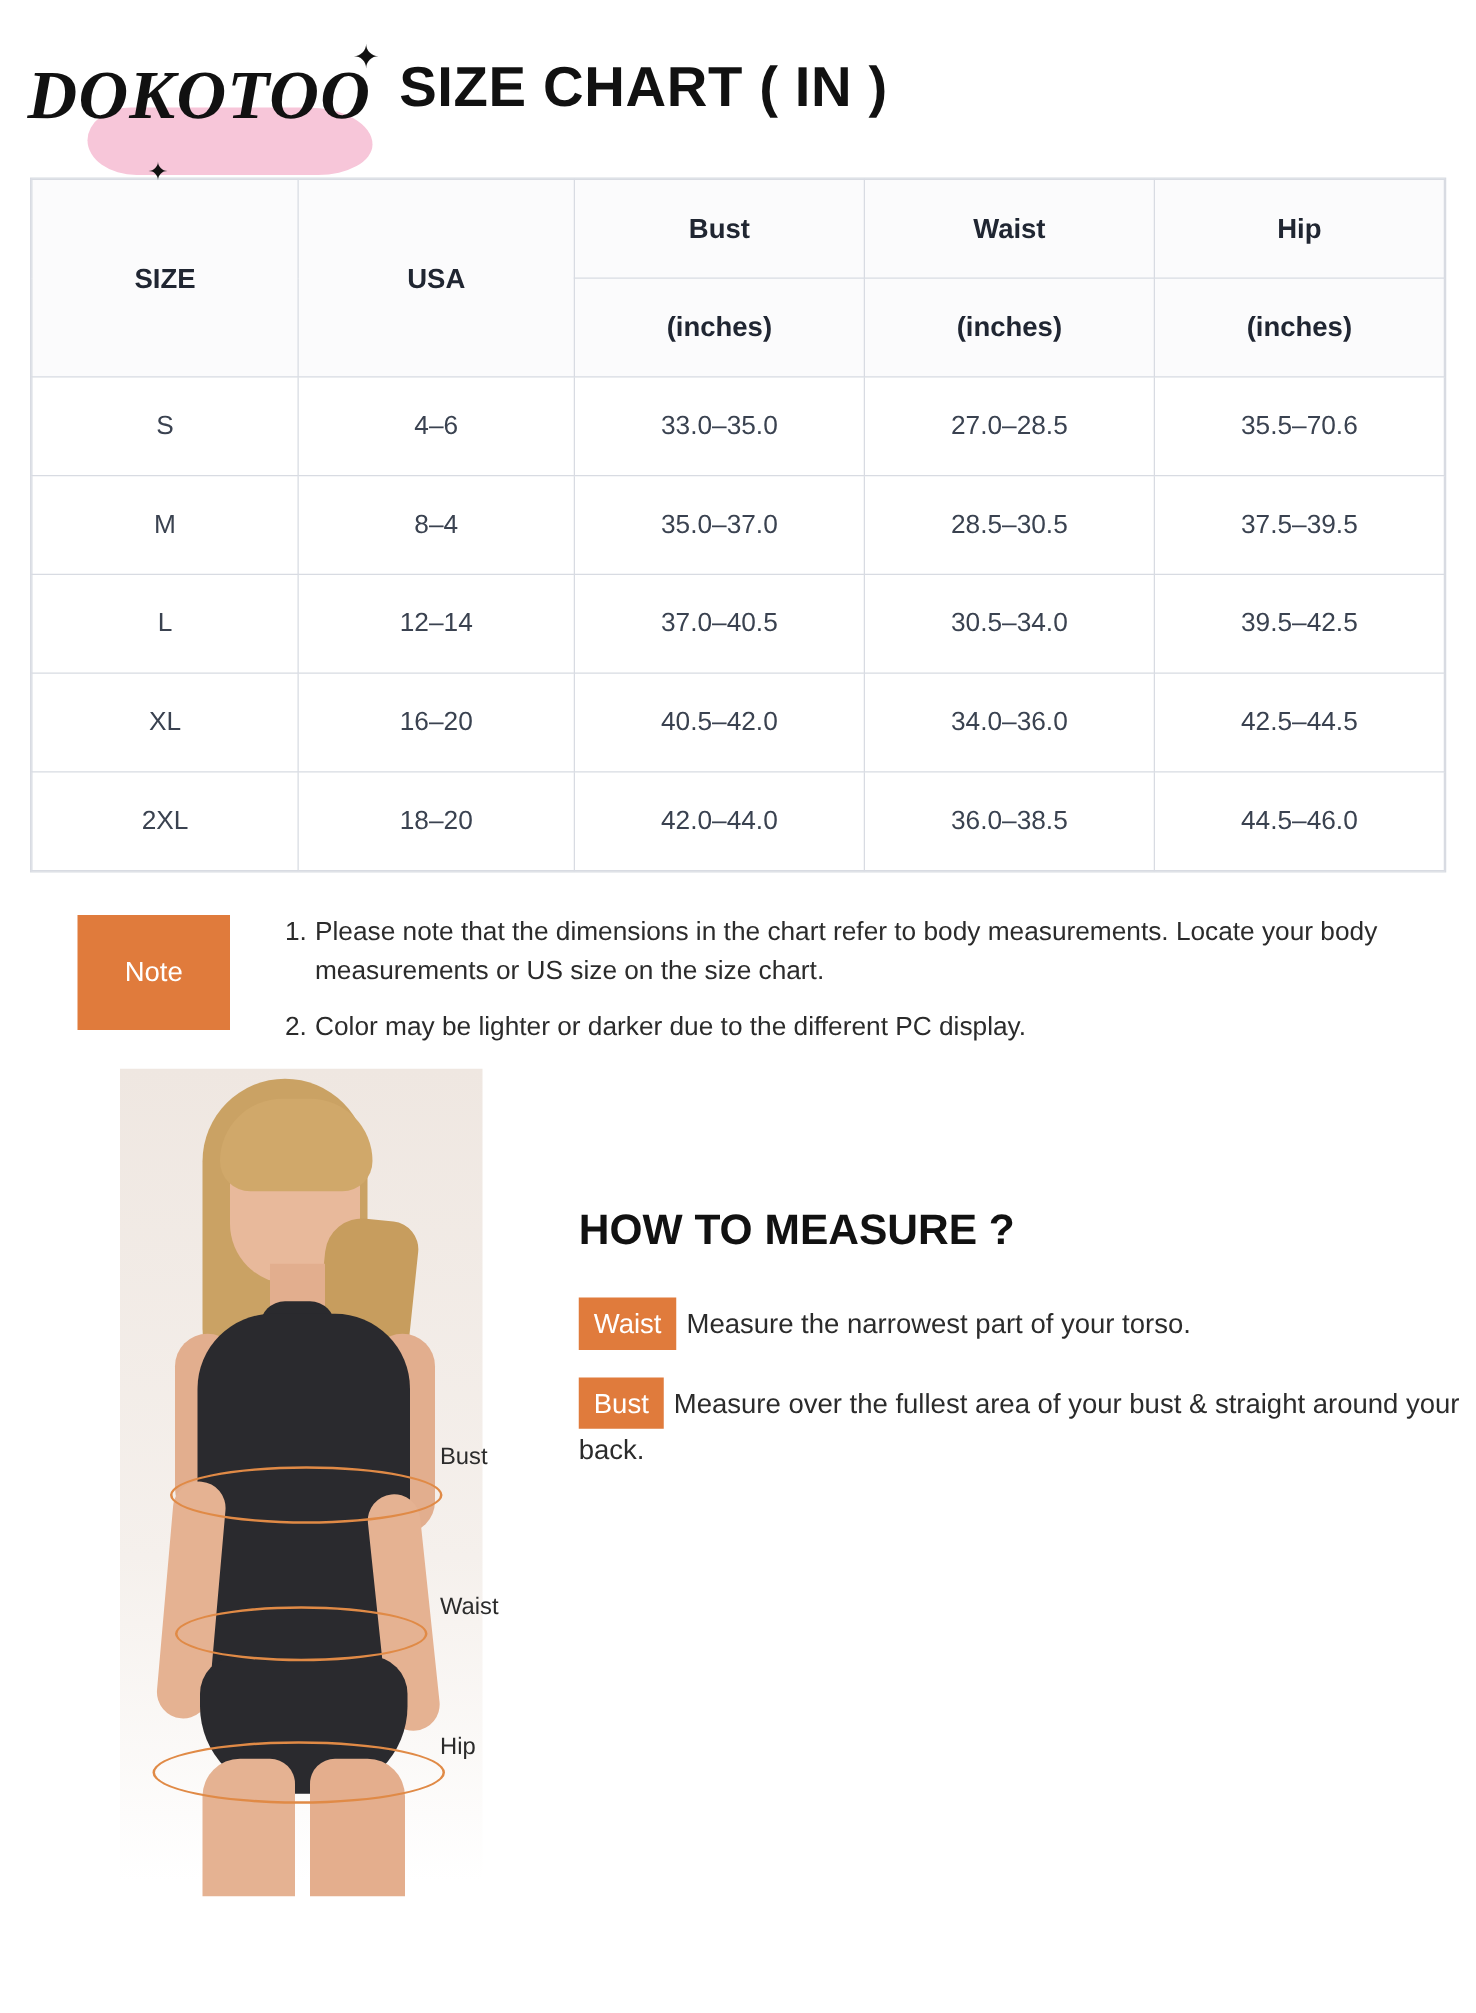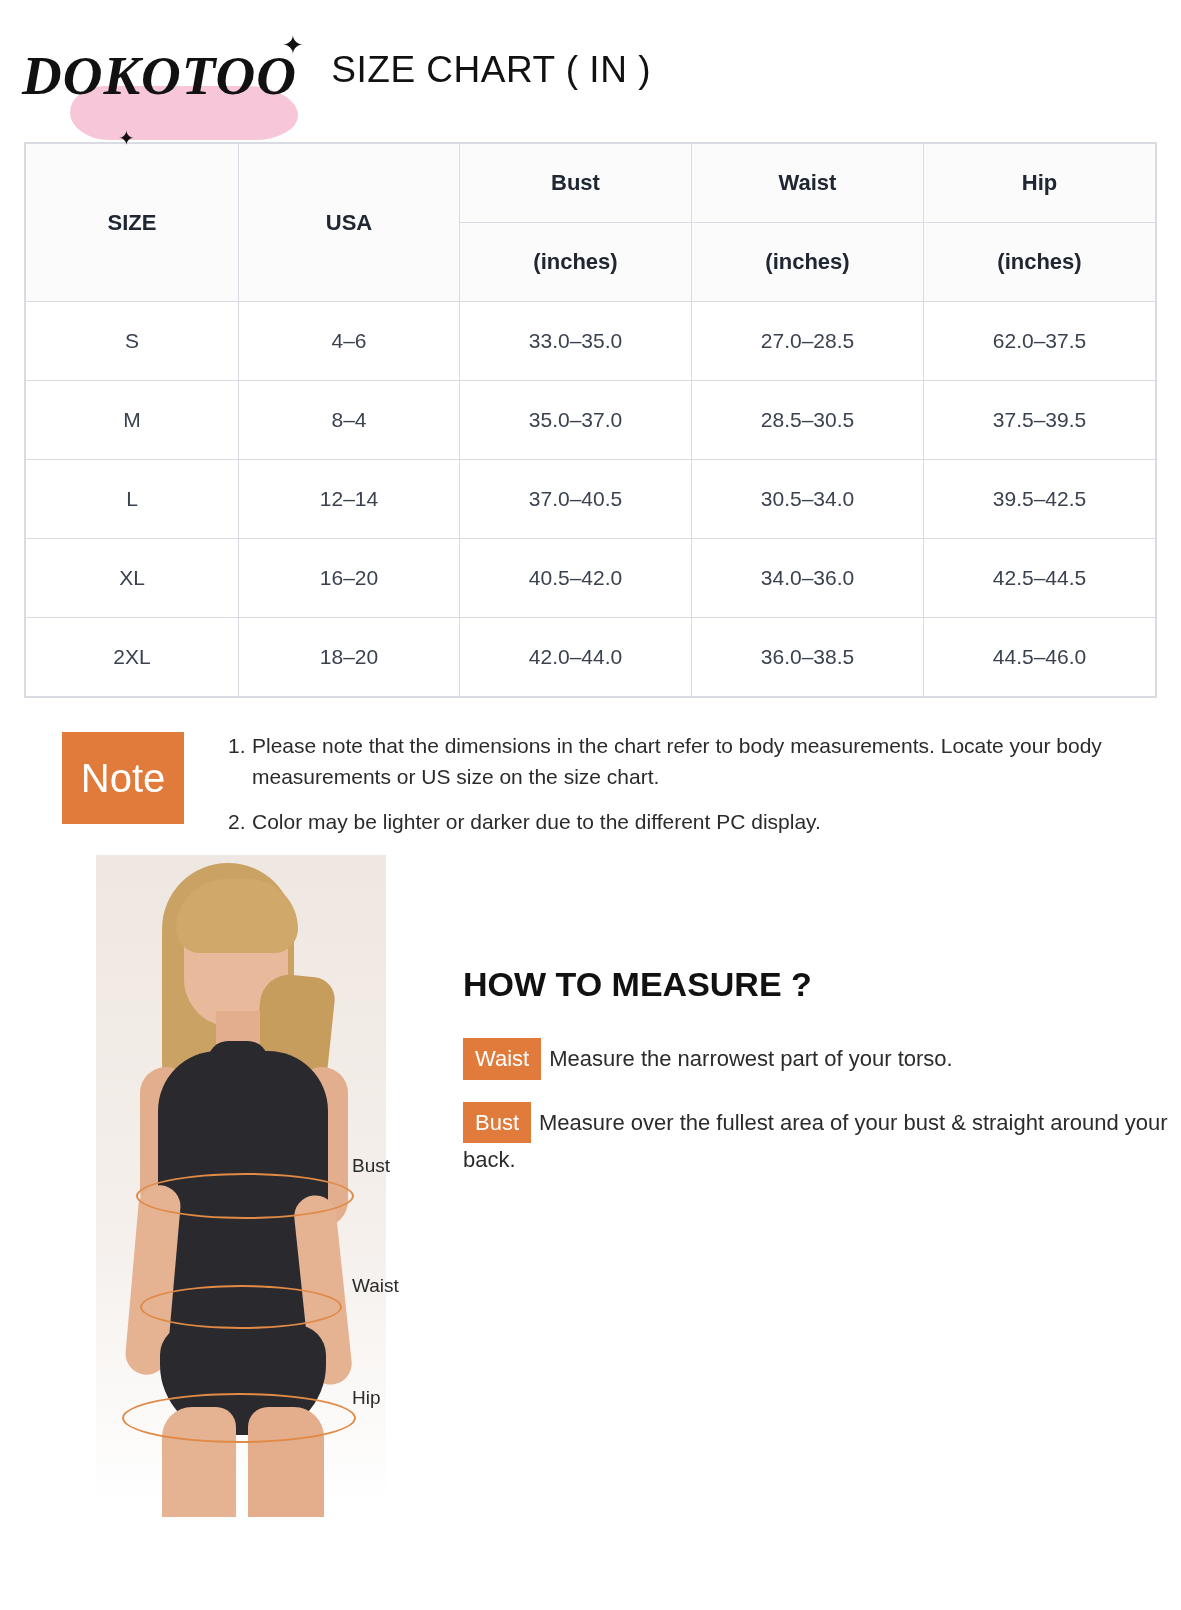--- a/index.html
+++ b/index.html
@@ -54,25 +54,25 @@
     color: #111;
     z-index: 2;
     font-size: 22px;
     line-height: 1;
   }
   .sparkle.s1 { left: 282px; top: 32px; font-size: 26px; }
   .sparkle.s2 { left: 118px; top: 128px; font-size: 20px; }
   .chart-title {
     display: inline-block;
     vertical-align: middle;
-    font-size: 37px;
-    font-weight: normal;
+    font-size: 45px;
+    font-weight: bold;
     letter-spacing: 0.5px;
     color: #111;
-    margin-left: 30px;
+    margin-left: 18px;
     position: relative;
     top: -6px;
   }
 
   
   .table-wrap {
     margin: 22px 24px 0 24px;
     border: 1px solid #d8dbe2;
     box-sizing: border-box;
   }
@@ -110,21 +110,21 @@
     min-height: 106px;
   }
   .note-badge {
     position: absolute;
     left: 62px;
     top: 4px;
     width: 122px;
     height: 92px;
     background: #e07b3c;
     color: #fff;
-    font-size: 40px;
+    font-size: 22px;
     display: flex;
     align-items: center;
     justify-content: center;
   }
   .note-list {
     margin-left: 166px;
     padding-top: 2px;
   }
   .note-item {
     font-size: 21px;
@@ -292,21 +292,21 @@
         <th class="hdr-sub">(inches)</th>
         <th class="hdr-sub">(inches)</th>
       </tr>
     </thead>
     <tbody>
       <tr>
         <td>S</td>
         <td>4–6</td>
         <td>33.0–35.0</td>
         <td>27.0–28.5</td>
-        <td>62.0–37.5</td>
+        <td>35.5–70.6</td>
       </tr>
       <tr>
         <td>M</td>
         <td>8–4</td>
         <td>35.0–37.0</td>
         <td>28.5–30.5</td>
         <td>37.5–39.5</td>
       </tr>
       <tr>
         <td>L</td>

